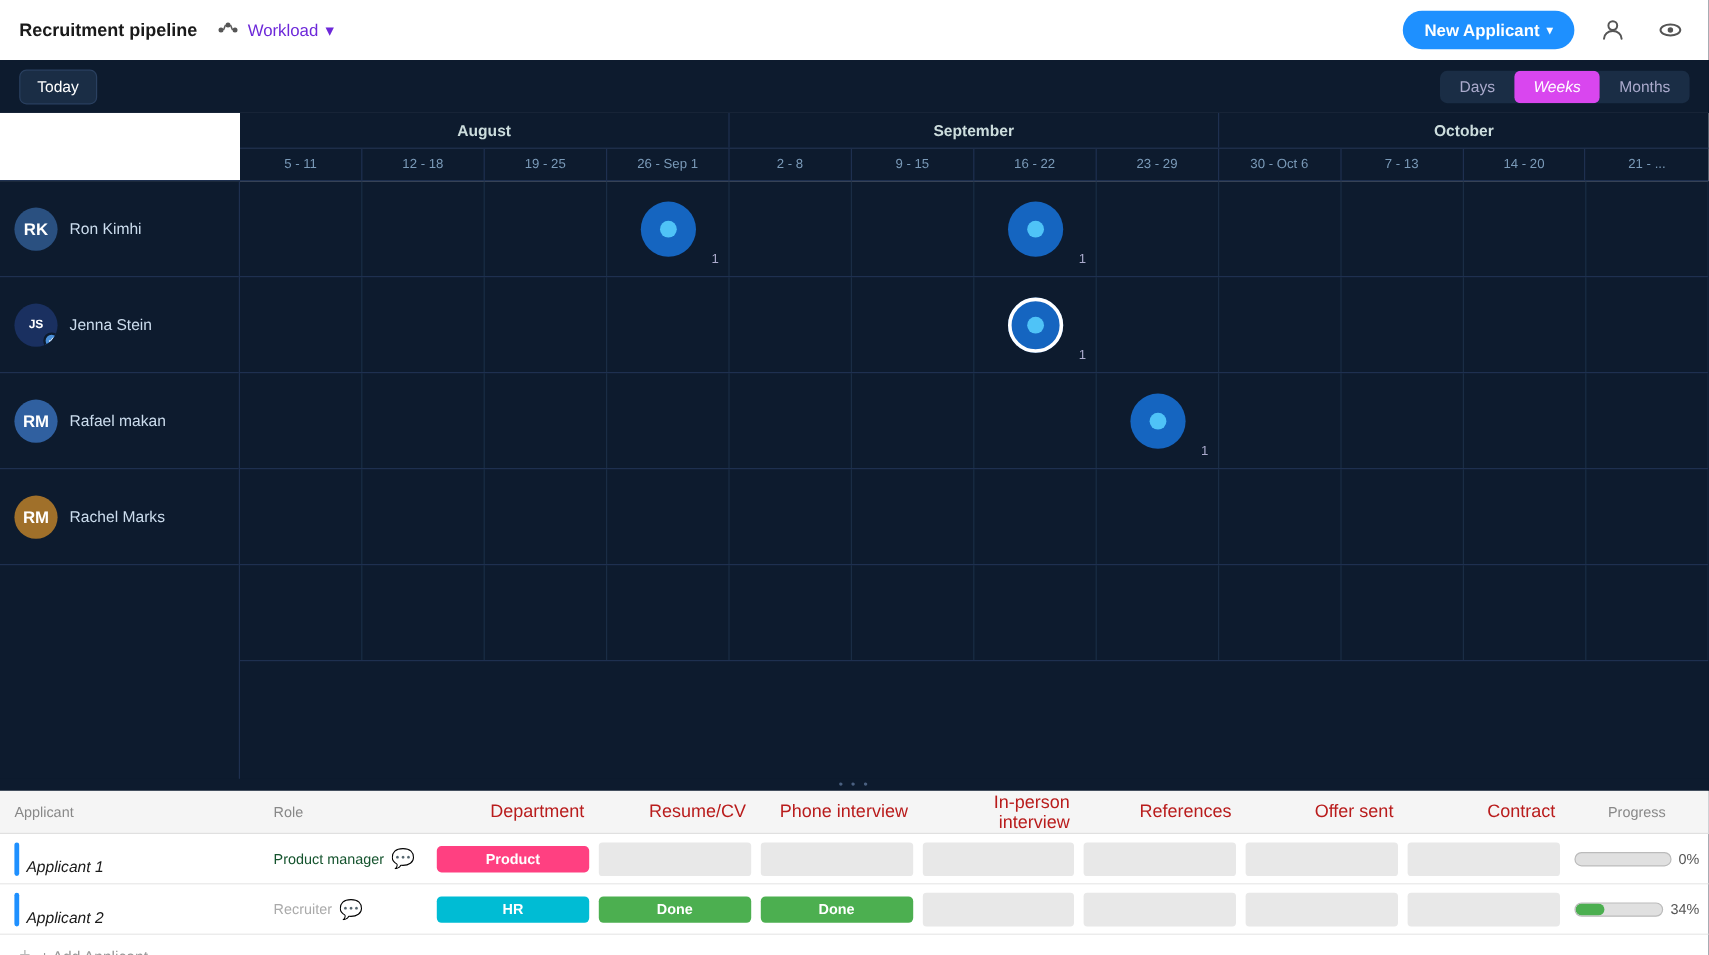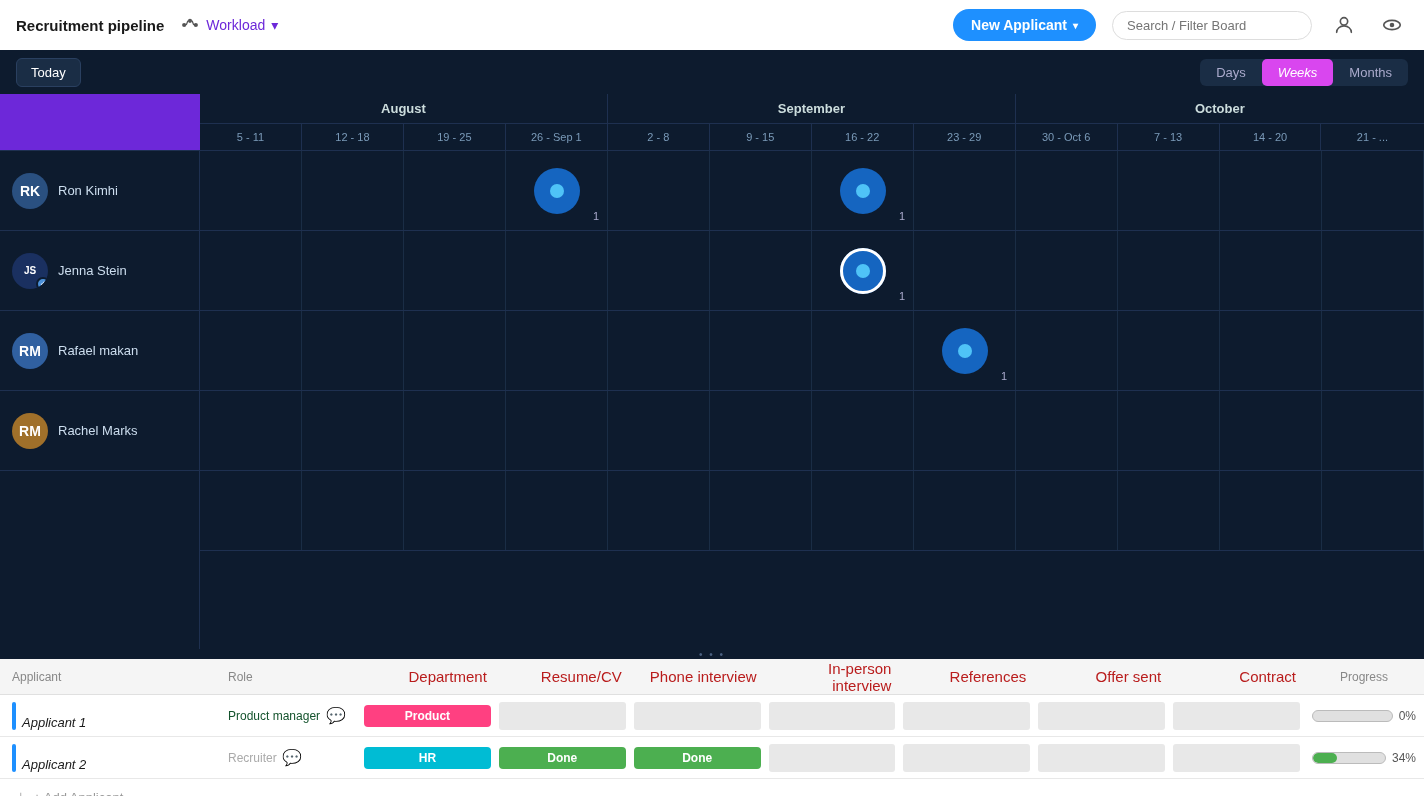--- a/index.html
+++ b/index.html
@@ -107,21 +107,21 @@
     
     .gantt-area {
       height: 555px;
       overflow: hidden;
       position: relative;
     }
 
     
     .gantt-headers {
       display: flex;
-      background: #6d28d9;
+      background: #ffffff;
       border-bottom: 1px solid #1e3050;
     }
     .gantt-row-label-col {
       width: 200px;
       min-width: 200px;
       flex-shrink: 0;
     }
     .gantt-timeline-header {
       flex: 1;
       overflow: hidden;
@@ -408,21 +408,20 @@
     <span>▾</span>
   </div>
 
   <div class="nav-spacer"></div>
 
   <button class="btn-new-applicant">
     <span>New Applicant</span>
     <span class="chevron-down">▾</span>
   </button>
 
-  <input class="search-bar" type="text" placeholder="Search / Filter Board" style="">
 
   <div class="nav-icon-btn">
     <svg width="22" height="22" viewBox="0 0 24 24" fill="none">
       <circle cx="12" cy="8" r="4" stroke="#555" stroke-width="1.8"></circle>
       <path d="M4 20c0-4 3.6-7 8-7s8 3 8 7" stroke="#555" stroke-width="1.8" stroke-linecap="round"></path>
     </svg>
   </div>
   <div class="nav-icon-btn">
     <svg width="22" height="22" viewBox="0 0 24 24" fill="none">
       <ellipse cx="12" cy="12" rx="9" ry="5" stroke="#555" stroke-width="1.8"></ellipse>

